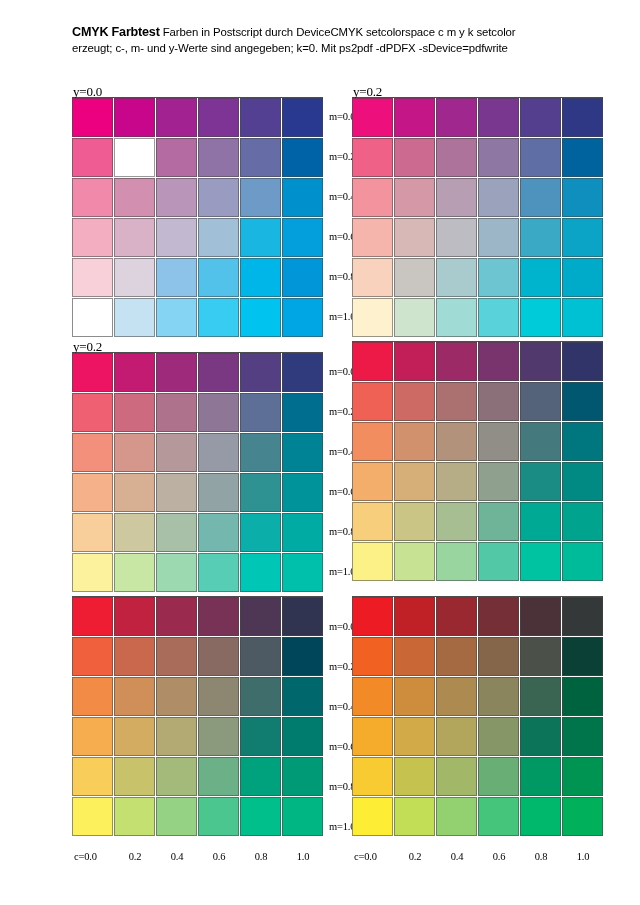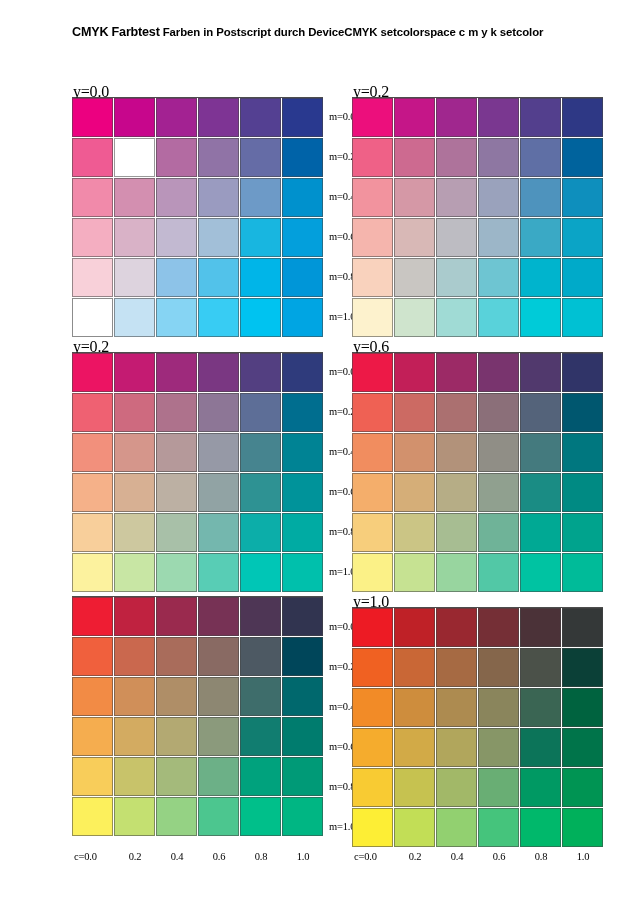--- a/index.html
+++ b/index.html
@@ -34,30 +34,30 @@
     line-height: 16.4px;
     letter-spacing: -0.1px;
     white-space: nowrap;
   }
   #header .title {
     font-weight: bold;
     font-size: 12.6px;
     letter-spacing: -0.2px;
   }
   #header .sub {
-    font-weight: bold;
+    font-weight: normal;
   }
 
   
   .panel {
     position: absolute;
   }
   .panel-label {
     font-family: "Liberation Serif", serif;
-    font-size: 16px;
+    font-size: 13px;
     line-height: 11px;
     height: 11px;
     letter-spacing: -0.2px;
     padding-left: 1px;
   }
   .grid {
     display: grid;
     grid-template-columns: repeat(6, 41px);
     grid-template-rows: repeat(6, 39px);
     gap: 1px;
@@ -115,20 +115,21 @@
 </head>
 <body>
 
 <div id="page">
 
   <div id="header">
     <div class="line">
       <span class="title">CMYK Farbtest</span>
       <span class="sub">Farben in Postscript durch DeviceCMYK setcolorspace c m y k setcolor</span>
     </div>
+    <div class="line">erzeugt; c-, m- und y-Werte sind angegeben; k=0. Mit ps2pdf -dPDFX -sDevice=pdfwrite</div>
   </div>
 
   <div class="panel" style="left:72px; top:86px;">
     <div class="panel-label">y=0.0</div>
     <div class="grid">
         <div class="swatch" title="c=0 m=1 y=0 k=0" style="background: rgb(236, 0, 128);"></div>
         <div class="swatch" title="c=0.2 m=1 y=0 k=0" style="background: rgb(199, 6, 140);"></div>
         <div class="swatch" title="c=0.4 m=1 y=0 k=0" style="background: rgb(163, 34, 146);"></div>
         <div class="swatch" title="c=0.6 m=1 y=0 k=0" style="background: rgb(126, 52, 148);"></div>
         <div class="swatch" title="c=0.8 m=1 y=0 k=0" style="background: rgb(84, 64, 146);"></div>
@@ -260,21 +261,20 @@
         <div class="mlabel">m=0.0</div>
         <div class="mlabel">m=0.2</div>
         <div class="mlabel">m=0.4</div>
         <div class="mlabel">m=0.6</div>
         <div class="mlabel">m=0.8</div>
         <div class="mlabel">m=1.0</div>
       </div>
   </div>
 
   <div class="panel" style="left:352px; top:341px;">
-    <div class="panel-label">y=0.6</div>
     <div class="grid">
         <div class="swatch" title="c=0 m=1 y=0.6 k=0" style="background: rgb(237, 25, 71);"></div>
         <div class="swatch" title="c=0.2 m=1 y=0.6 k=0" style="background: rgb(194, 31, 88);"></div>
         <div class="swatch" title="c=0.4 m=1 y=0.6 k=0" style="background: rgb(156, 42, 102);"></div>
         <div class="swatch" title="c=0.6 m=1 y=0.6 k=0" style="background: rgb(121, 52, 110);"></div>
         <div class="swatch" title="c=0.8 m=1 y=0.6 k=0" style="background: rgb(81, 57, 109);"></div>
         <div class="swatch" title="c=1 m=1 y=0.6 k=0" style="background: rgb(48, 52, 104);"></div>
         <div class="swatch" title="c=0 m=0.8 y=0.6 k=0" style="background: rgb(239, 97, 84);"></div>
         <div class="swatch" title="c=0.2 m=0.8 y=0.6 k=0" style="background: rgb(204, 106, 99);"></div>
         <div class="swatch" title="c=0.4 m=0.8 y=0.6 k=0" style="background: rgb(171, 112, 112);"></div>
@@ -351,21 +351,20 @@
         <div class="mlabel">m=0.0</div>
         <div class="mlabel">m=0.2</div>
         <div class="mlabel">m=0.4</div>
         <div class="mlabel">m=0.6</div>
         <div class="mlabel">m=0.8</div>
         <div class="mlabel">m=1.0</div>
       </div>
   </div>
 
   <div class="panel" style="left:352px; top:596px;">
-    <div class="panel-label">y=1.0</div>
     <div class="grid">
         <div class="swatch" title="c=0 m=1 y=1 k=0" style="background: rgb(237, 27, 36);"></div>
         <div class="swatch" title="c=0.2 m=1 y=1 k=0" style="background: rgb(191, 33, 39);"></div>
         <div class="swatch" title="c=0.4 m=1 y=1 k=0" style="background: rgb(153, 40, 48);"></div>
         <div class="swatch" title="c=0.6 m=1 y=1 k=0" style="background: rgb(117, 47, 54);"></div>
         <div class="swatch" title="c=0.8 m=1 y=1 k=0" style="background: rgb(75, 50, 56);"></div>
         <div class="swatch" title="c=1 m=1 y=1 k=0" style="background: rgb(52, 56, 56);"></div>
         <div class="swatch" title="c=0 m=0.8 y=1 k=0" style="background: rgb(240, 97, 34);"></div>
         <div class="swatch" title="c=0.2 m=0.8 y=1 k=0" style="background: rgb(201, 103, 54);"></div>
         <div class="swatch" title="c=0.4 m=0.8 y=1 k=0" style="background: rgb(166, 106, 67);"></div>

